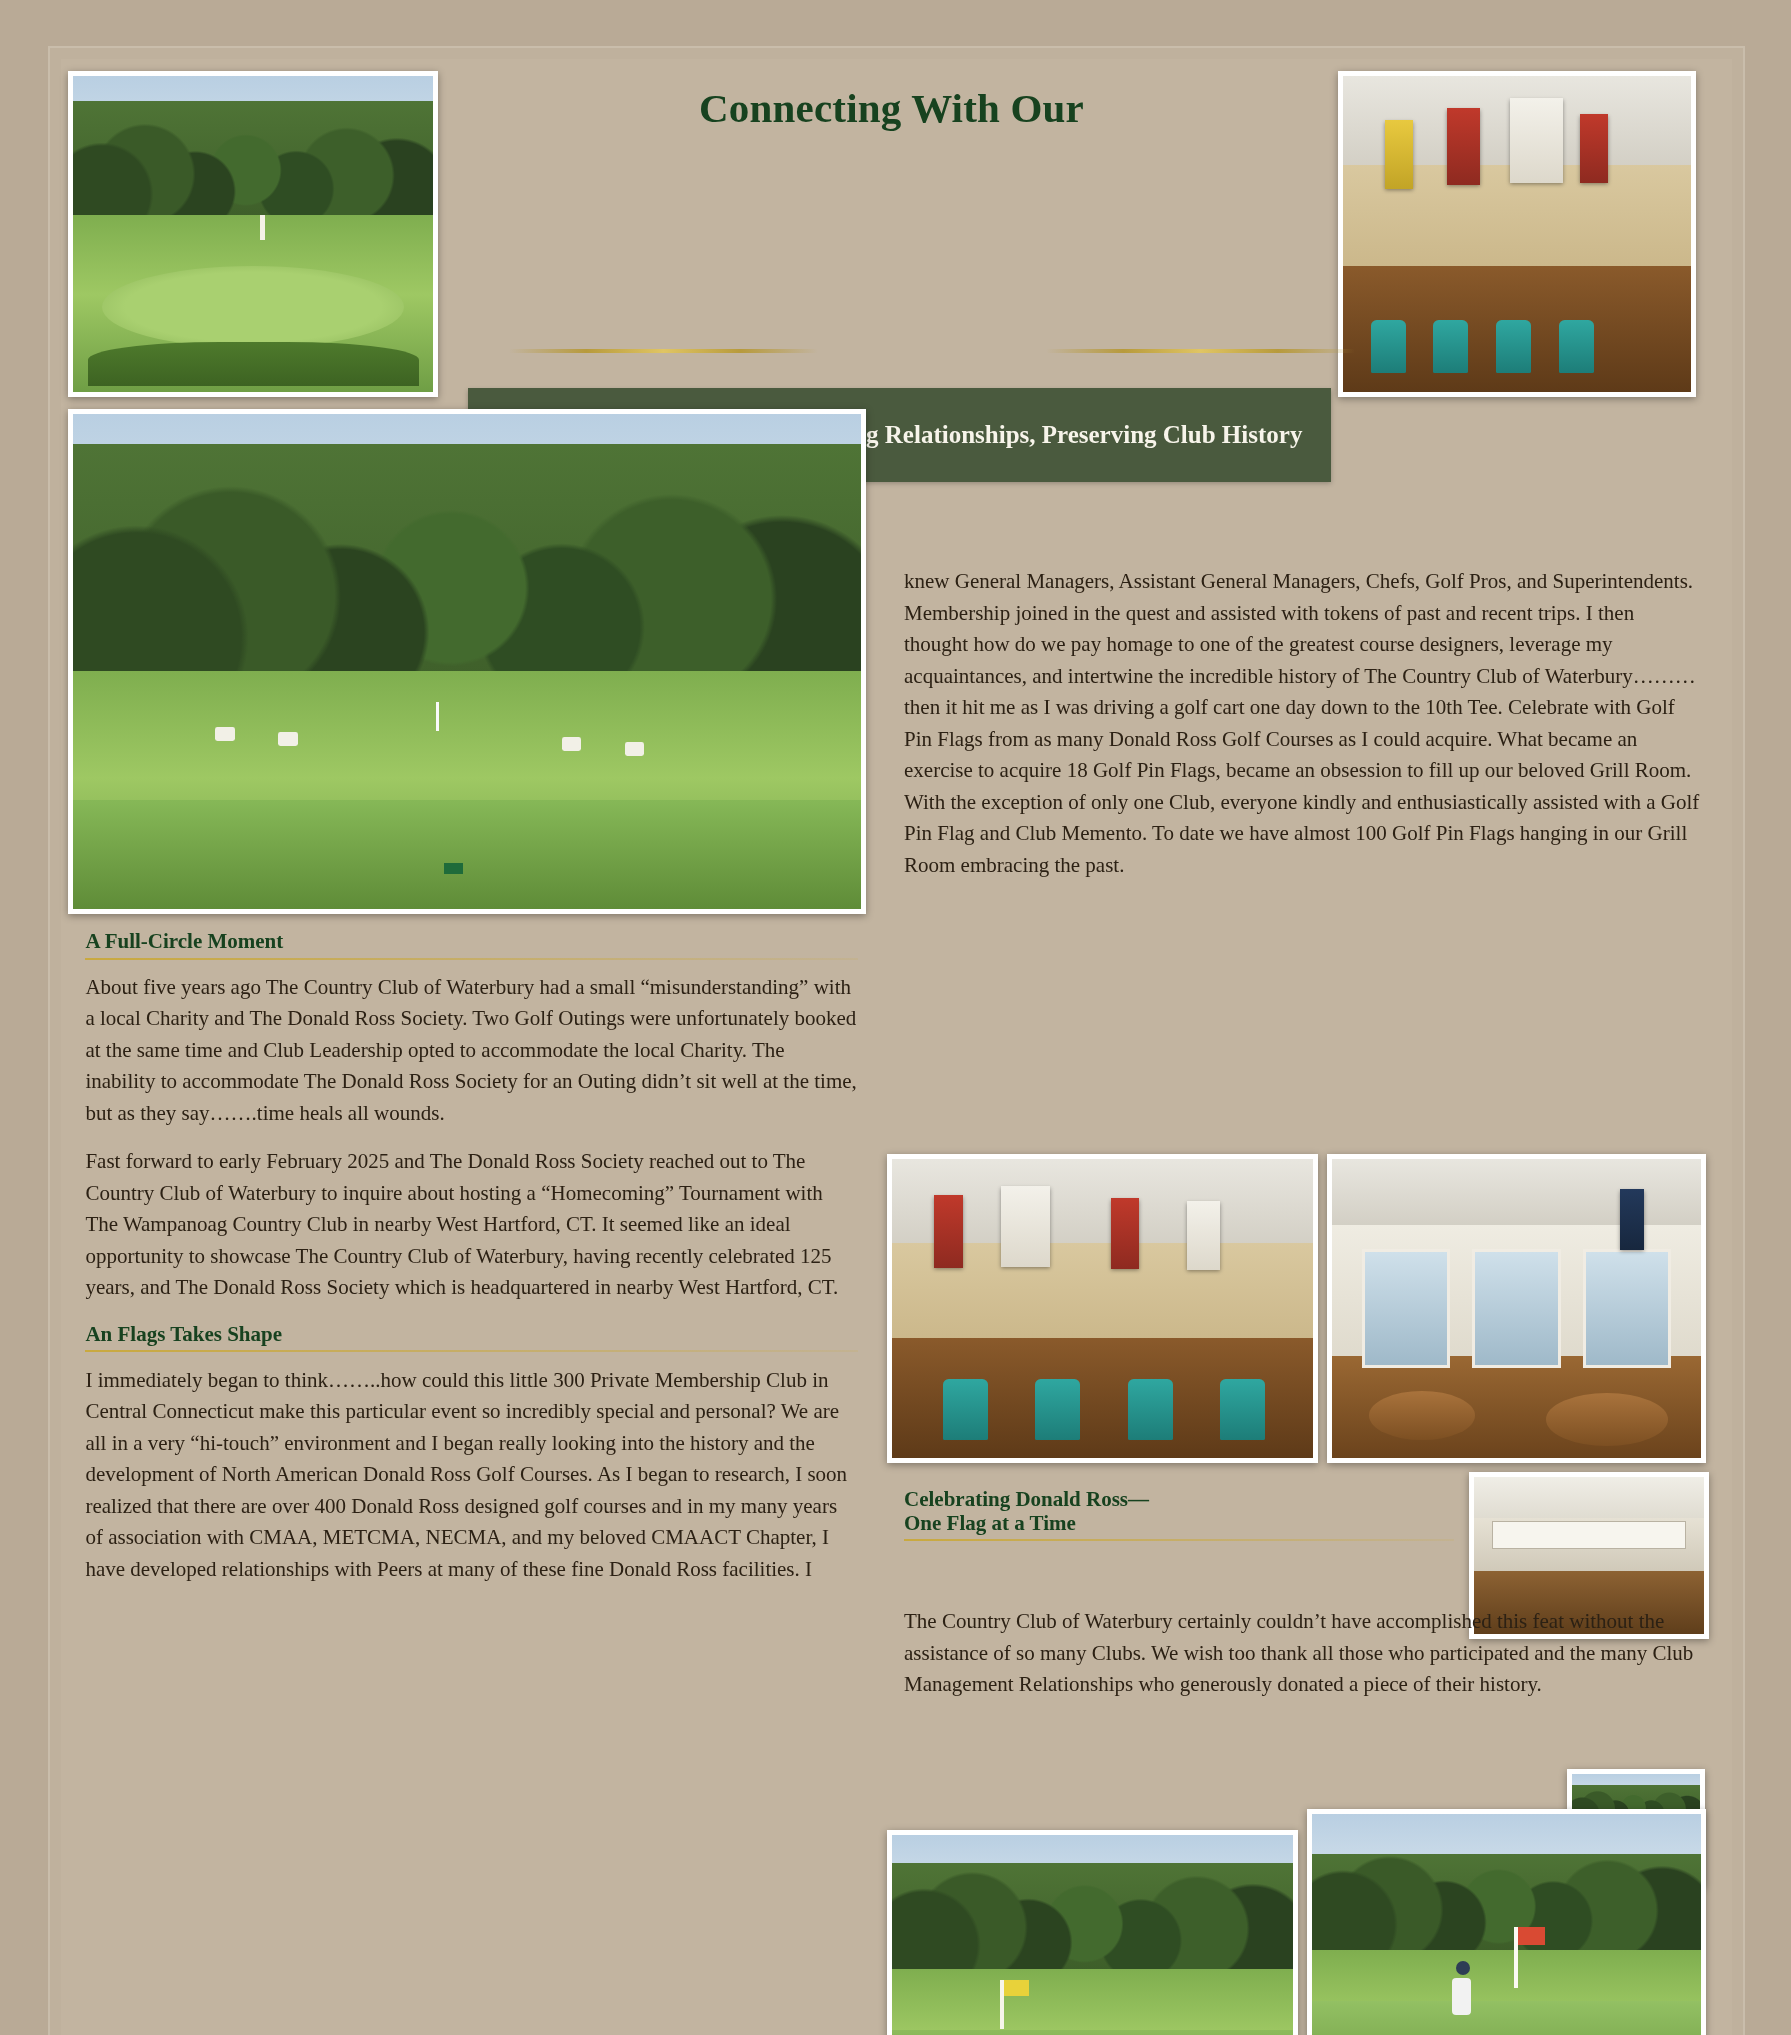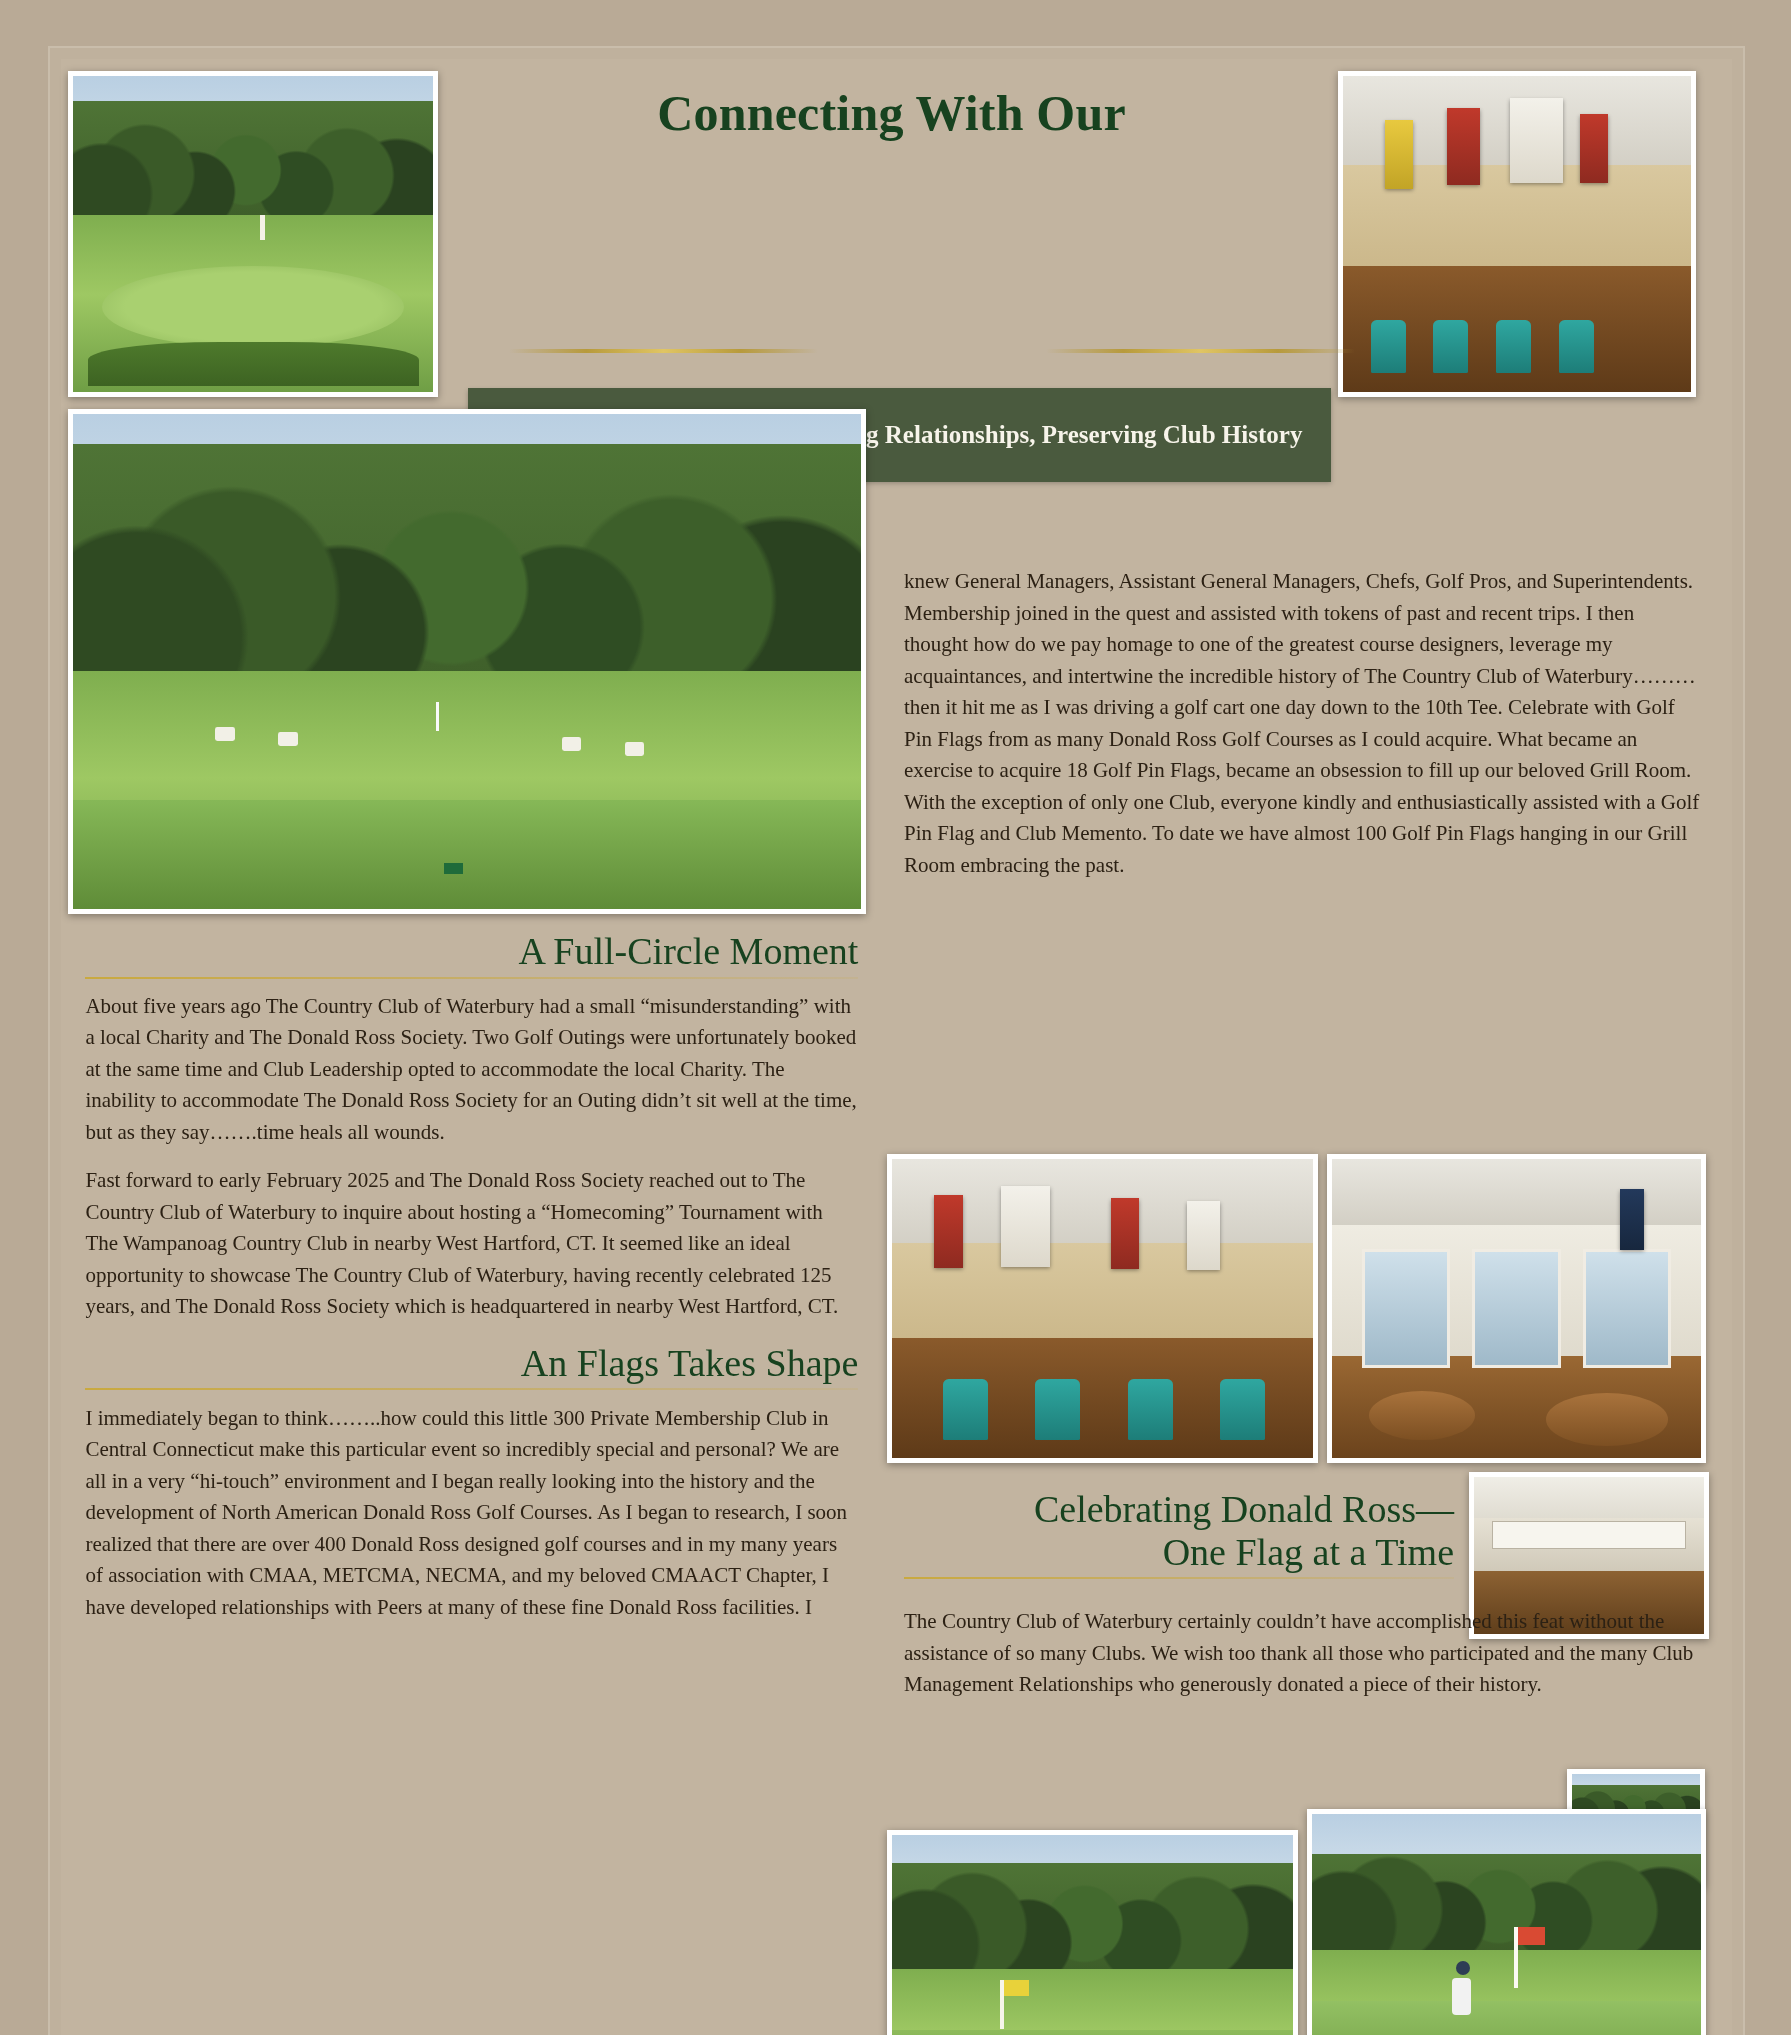--- a/index.html
+++ b/index.html
@@ -144,25 +144,24 @@
   
   .col {
     position: absolute;
     color: #2c2114;
     font-size: 21px;
     line-height: 1.5;
   }
   .col p { margin: 0 0 17px 0; }
   h2.head {
     color: #17421f;
-    font-size: 38px;
+    font-size: 21px;
     margin: 0 0 4.1px 0;
-    font-weight: normal;
+    font-weight: bold;
     line-height: 1.12;
-    text-align: right;
   }
   .headrule {
     height: 2px;
     background: linear-gradient(90deg, #c9a93f, rgba(201,169,63,.15));
     margin: 0 0 12.2px 0;
   }
   .cmaa {
     color: #17421f;
     font-size: 27px;
     font-weight: bold;
@@ -194,21 +193,21 @@
       <div class="flag yellow" style="left:12%; top:14%; width:28.5px; height:69px;"></div>
       <div class="flag red" style="left:30%; top:10%; width:33px; height:77px;"></div>
       <div class="flag white" style="left:48%; top:7%; width:53px; height:85px;"></div>
       <div class="flag red" style="left:68%; top:12%; width:28.5px; height:69px;"></div>
       <div class="stool" style="left:8%;"></div>
       <div class="stool" style="left:26%;"></div>
       <div class="stool" style="left:44%;"></div>
       <div class="stool" style="left:62%;"></div>
     </div>
 
-    <div class="title" style="left:395px; top:28.5px; width:871px; font-size:50px;">
+    <div class="title" style="left:395px; top:28.5px; width:871px; font-size:41px;">
       <div>Connecting With Our</div>
     </div>
 
     <div class="rule" style="left:448px; top:290px; width:309px;"></div>
     <div class="rule" style="left:985px; top:290px; width:309px;"></div>
 
     <div class="subbar" style="left:407px; top:329px; width:863px; height:94px; font-size:25px;">
       <span>Honoring Donald Ross, Celebrating Relationships, Preserving Club History</span>
     </div>
 

